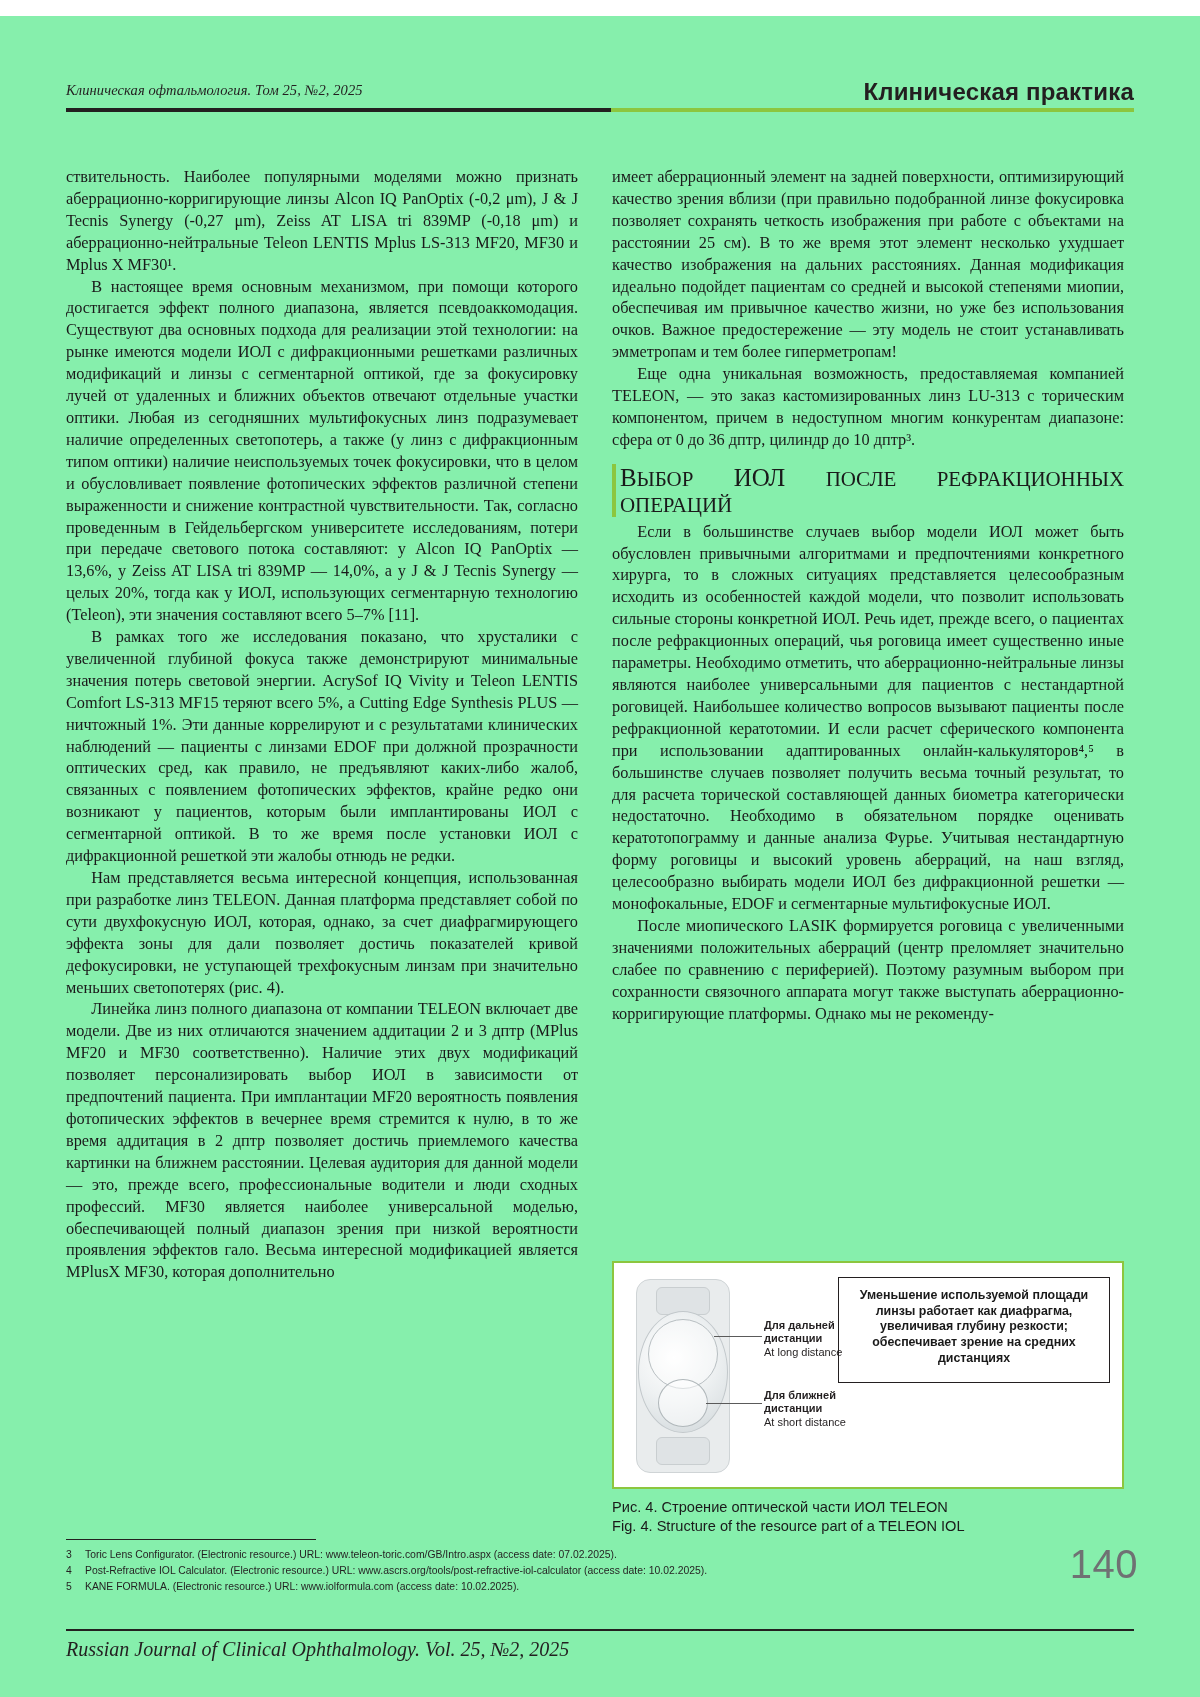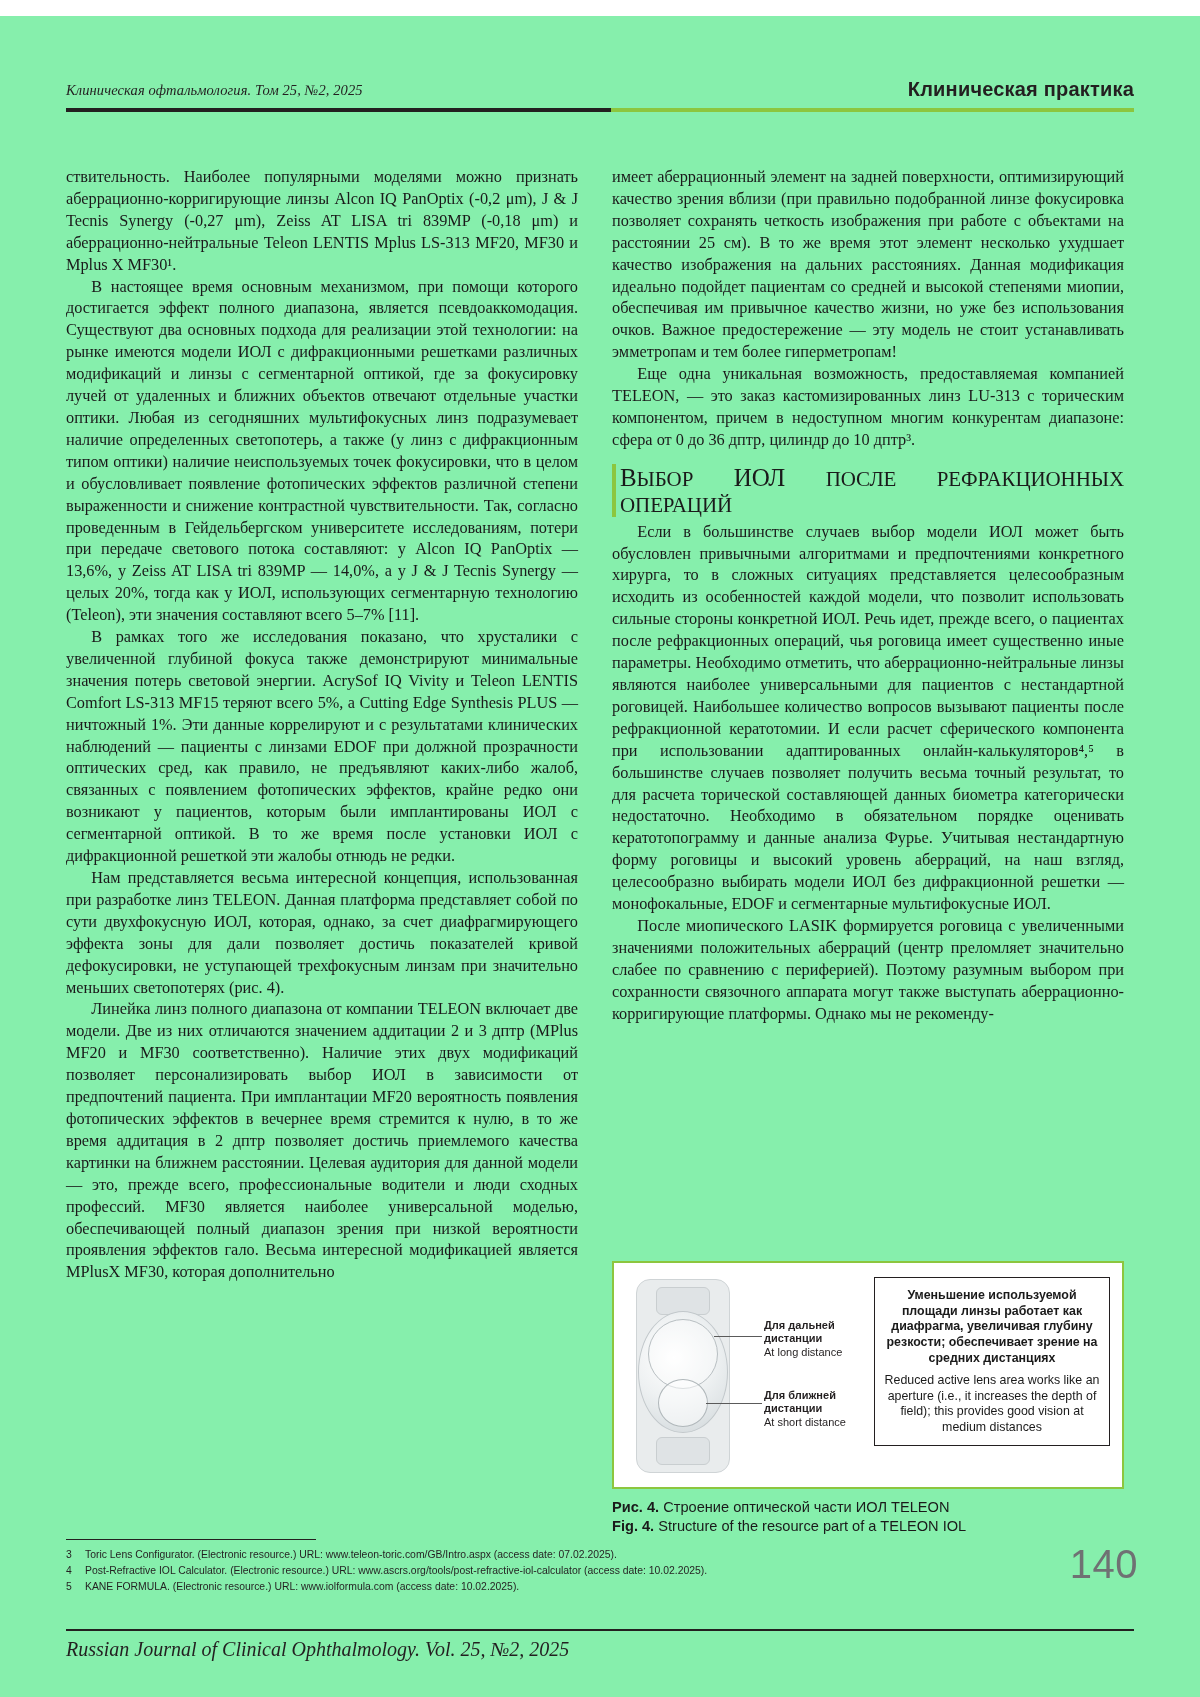--- a/index.html
+++ b/index.html
@@ -35,21 +35,21 @@
     font-size: 14.5px;
     color: #231f20;
     letter-spacing: 0.1px;
   }
   .header-right {
     position: absolute;
     right: 0;
     top: 2px;
     font-family: "Liberation Sans", sans-serif;
     font-weight: bold;
-    font-size: 20px;
+    font-size: 24px;
     color: #231f20;
     letter-spacing: 0.2px;
   }
   .header-rule {
     position: absolute;
     left: 0;
     top: 32px;
     width: 100%;
     height: 4px;
     background: #231f20;
@@ -178,39 +178,39 @@
     font-family: "Liberation Sans", sans-serif;
     font-size: 11px;
     line-height: 1.22;
     color: #231f20;
   }
   .fig-label .b { font-weight: bold; }
   .fig-note {
     position: absolute;
     right: 12px;
     top: 14px;
-    width: 236px;
+    width: 272px;
     border: 1px solid #231f20;
     box-sizing: border-box;
     padding: 10px 9px 9px 9px;
     font-family: "Liberation Sans", sans-serif;
     font-size: 12.4px;
     line-height: 1.26;
     text-align: center;
   }
   .fig-note .ru { font-weight: bold; display: block; margin-bottom: 7px; }
   .fig-note .en { display: block; }
 
   .fig-caption {
     margin-top: 9px;
     font-family: "Liberation Sans", sans-serif;
     font-size: 14.6px;
     line-height: 1.33;
   }
-  .fig-caption .lbl { font-weight: bold; }
+  .fig-caption .lbl { font-weight: normal; }
 
   
   .footnotes {
     position: absolute;
     left: 66px;
     top: 1523px;
     width: 1068px;
     font-family: "Liberation Sans", sans-serif;
     font-size: 10.4px;
     line-height: 1.55;
@@ -312,21 +312,20 @@
       </div>
 
       <div class="fig-label" style="left:150px; top:126px; width:104px;">
         <span class="b">Для ближней</span><br>
         <span class="b">дистанции</span><br>
         <span>At short distance</span>
       </div>
 
       <div class="fig-note">
         <span class="ru">Уменьшение используемой площади линзы работает как диафрагма, увеличивая глубину резкости; обеспечивает зрение на средних дистанциях</span>
-        <span class="en">Reduced active lens area works like an aperture (i.e., it increases the depth of field); this provides good vision at medium distances</span>
       </div>
     </div>
 
     <div class="fig-caption">
       <div>
         <span class="lbl">Рис. 4.</span>
         <span>Строение оптической части ИОЛ TELEON</span>
       </div>
       <div>
         <span class="lbl">Fig. 4.</span>

